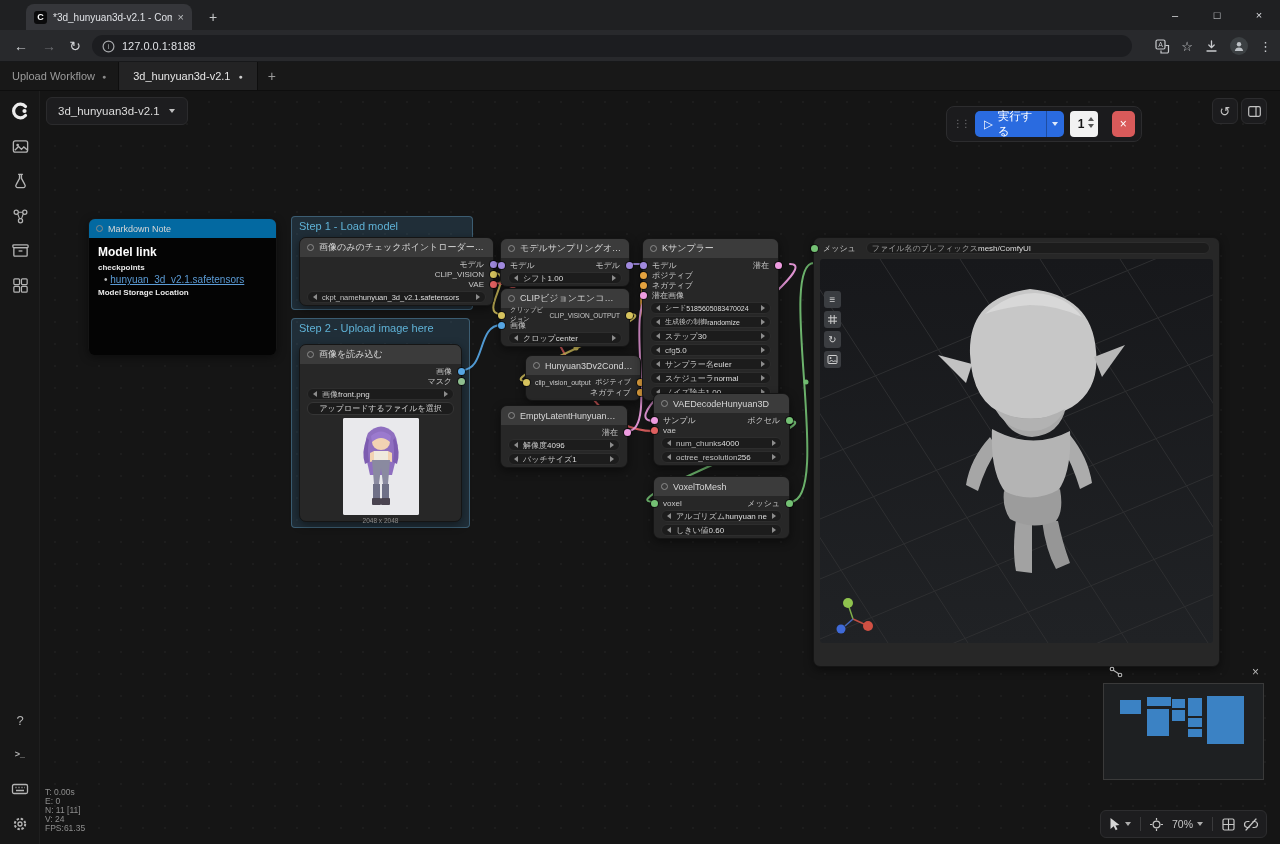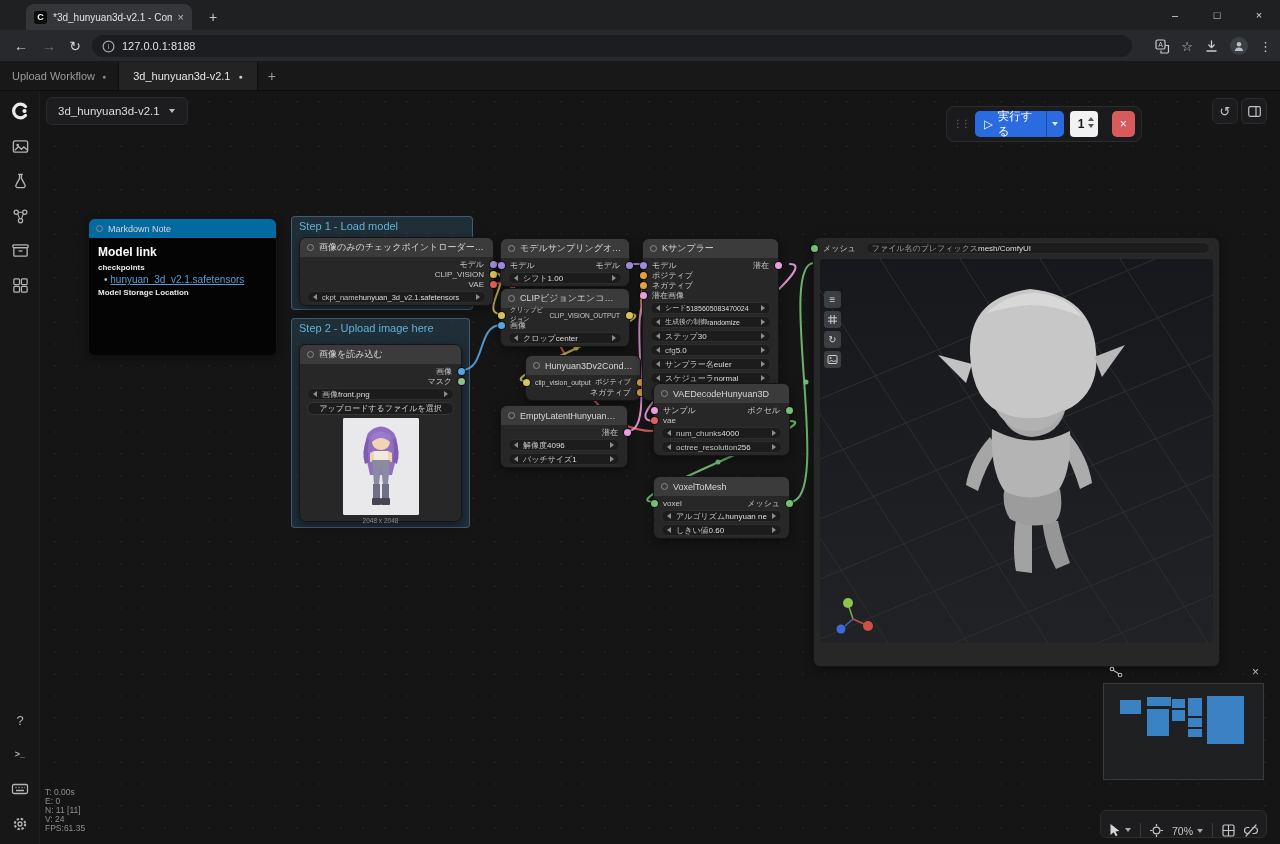--- a/index.html
+++ b/index.html
@@ -90,21 +90,21 @@
 
 
 .vp{position:relative;margin:4px 6px 6px;height:384px;background:linear-gradient(#17181b,#202225);border-radius:3px;overflow:hidden}
 .vp-tools{position:absolute;left:4px;top:32px;display:flex;flex-direction:column;gap:3px;z-index:3}
 .vpbtn{width:17px;height:17px;background:rgba(62,64,68,.92);border-radius:3px;display:flex;align-items:center;justify-content:center;color:#d0d0d0;font-size:10px}
 
 
 .mm-head{position:absolute;left:1103px;top:572px;width:161px;height:18px;display:flex;align-items:center;justify-content:space-between;z-index:31;color:#b9b9b9;font-size:11px}
 .mm{position:absolute;left:1103px;top:592px;width:161px;height:97px;background:#1e2022;border:1px solid #3a3a3a;z-index:31}
 .mm-rect{position:absolute;background:#3b82c4}
-.ztb{position:absolute;left:1100px;top:719px;height:28px;background:#1d1d1f;border:1px solid #2d2d2f;border-radius:6px;display:flex;align-items:flex-end;padding:0 8px;gap:9px;z-index:31;color:#c6c6c6;font-size:10.5px}
+.ztb{position:absolute;left:1100px;top:719px;height:28px;background:#1d1d1f;border:1px solid #2d2d2f;border-radius:6px;display:flex;align-items:center;padding:0 8px;gap:9px;z-index:31;color:#c6c6c6;font-size:10.5px}
 .ztb-sep{width:1px;height:14px;background:#3a3a3c}
 .ztb-it{display:flex;align-items:center;gap:4px}
 .stats{position:absolute;left:45px;top:697px;z-index:31;font-size:8.5px;color:#8e8e8e;line-height:9px}
 </style>
 </head>
 <body>
 
 <div class="screen">
 
   <div class="tabstrip">
@@ -432,21 +432,21 @@
         <span class="arr ar"></span>
       </div>
       <div class="w">
         <span class="arr al"></span>
         <span class="wn">ノイズ除去</span>
         <span class="wv">1.00</span>
         <span class="arr ar"></span>
       </div>
     </div>
 
-    <div class="n" style="left:653px;top:292px;width:137px">
+    <div class="n" style="left:653px;top:302px;width:137px">
       <div class="nh">
         <span class="cdot"></span>
         <span class="nt">VAEDecodeHunyuan3D</span>
       </div>
       <div class="rows">
         <div class="r">
           <span class="d din c-lat"></span>
           <span class="il">サンプル</span>
           <span class="ol">ボクセル</span>
           <span class="d dout c-mesh"></span>

